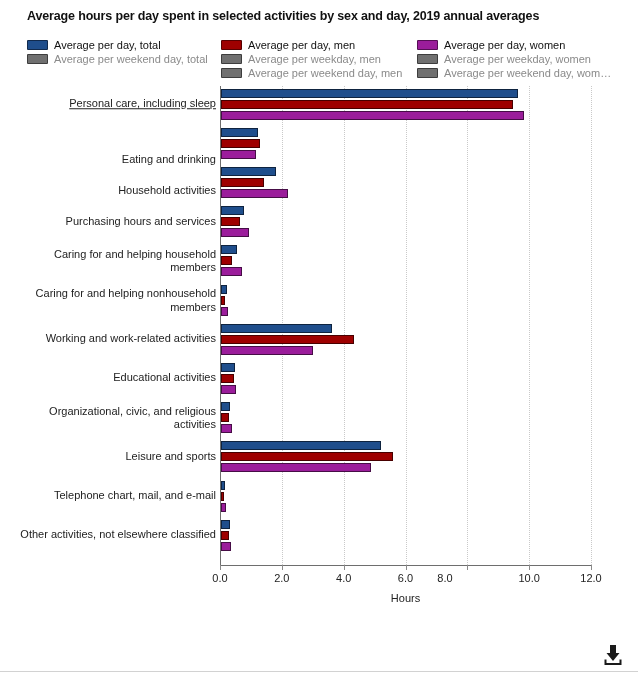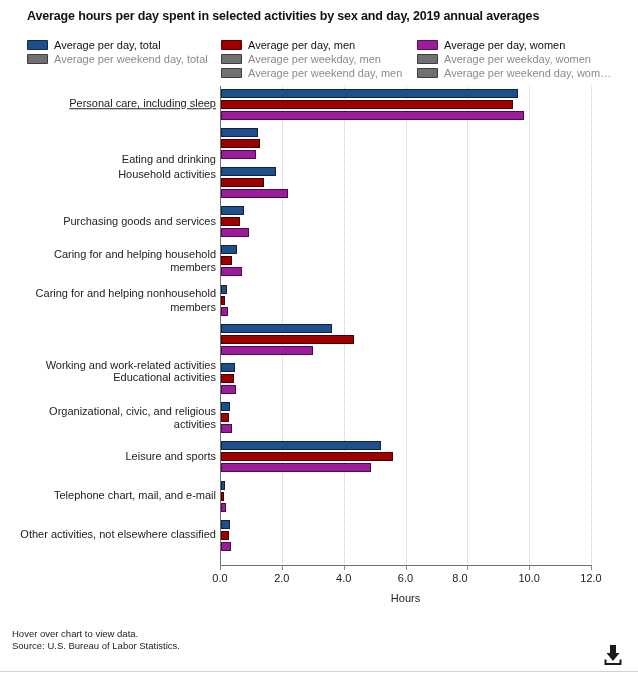--- a/index.html
+++ b/index.html
@@ -237,52 +237,52 @@
       <div class="tickmark" style="left: 281.833px;"></div>
       <div class="tick-label" style="left: 281.833px;">2.0</div>
       <div class="gridline" style="left: 343.667px;"></div>
       <div class="tickmark" style="left: 343.667px;"></div>
       <div class="tick-label" style="left: 343.667px;">4.0</div>
       <div class="gridline" style="left: 405.5px;"></div>
       <div class="tickmark" style="left: 405.5px;"></div>
       <div class="tick-label" style="left: 405.5px;">6.0</div>
       <div class="gridline" style="left: 467.333px;"></div>
       <div class="tickmark" style="left: 467.333px;"></div>
-      <div class="tick-label" style="left: 460px; text-align: right;">8.0</div>
+      <div class="tick-label" style="left: 445px; text-align: right;">8.0</div>
       <div class="gridline" style="left: 529.167px;"></div>
       <div class="tickmark" style="left: 529.167px;"></div>
       <div class="tick-label" style="left: 529.167px; text-align: right;">10.0</div>
       <div class="gridline" style="left: 591px;"></div>
       <div class="tickmark" style="left: 591px;"></div>
       <div class="tick-label" style="left: 591px;">12.0</div>
       <div class="cat-label" style="top: 18px; text-decoration: underline;">Personal care, including sleep</div>
       <div class="bar" title="Average per day, total — Personal care, including sleep: 9.62" style="top: 2.5px; width: 297.418px; height: 9px; background: rgb(31, 78, 140);"></div>
       <div class="bar" title="Average per day, men — Personal care, including sleep: 9.44" style="top: 13.5px; width: 291.853px; height: 9px; background: rgb(158, 0, 0);"></div>
       <div class="bar" title="Average per day, women — Personal care, including sleep: 9.79" style="top: 24.5px; width: 302.674px; height: 9px; background: rgb(155, 29, 155);"></div>
       <div class="cat-label" style="top: 57.2px; margin-top: 17px;">Eating and drinking</div>
       <div class="bar" title="Average per day, total — Eating and drinking: 1.20" style="top: 41.7px; width: 37.1px; height: 9px; background: rgb(31, 78, 140);"></div>
       <div class="bar" title="Average per day, men — Eating and drinking: 1.26" style="top: 52.7px; width: 38.955px; height: 9px; background: rgb(158, 0, 0);"></div>
       <div class="bar" title="Average per day, women — Eating and drinking: 1.14" style="top: 63.7px; width: 35.245px; height: 9px; background: rgb(155, 29, 155);"></div>
-      <div class="cat-label" style="top: 89px; text-align: right;">Household activities</div>
+      <div class="cat-label" style="top: 105px; text-align: right;">Household activities</div>
       <div class="bar" title="Average per day, total — Household activities: 1.77" style="top: 80.9px; width: 54.7225px; height: 9px; background: rgb(31, 78, 140);"></div>
       <div class="bar" title="Average per day, men — Household activities: 1.39" style="top: 91.9px; width: 42.9742px; height: 9px; background: rgb(158, 0, 0);"></div>
       <div class="bar" title="Average per day, women — Household activities: 2.16" style="top: 102.9px; width: 66.78px; height: 9px; background: rgb(155, 29, 155);"></div>
-      <div class="cat-label" style="top: 135.6px;">Purchasing goods and services</div>
+      <div class="cat-label" style="top: 135.6px;">Purchasing hours and services</div>
       <div class="bar" title="Average per day, total — Purchasing goods and services: 0.76" style="top: 120.1px; width: 23.4967px; height: 9px; background: rgb(31, 78, 140);"></div>
       <div class="bar" title="Average per day, men — Purchasing goods and services: 0.61" style="top: 131.1px; width: 18.8592px; height: 9px; background: rgb(158, 0, 0);"></div>
       <div class="bar" title="Average per day, women — Purchasing goods and services: 0.90" style="top: 142.1px; width: 27.825px; height: 9px; background: rgb(155, 29, 155);"></div>
       <div class="cat-label" style="top: 174.8px;">Caring for and helping household members</div>
       <div class="bar" title="Average per day, total — Caring for and helping household members: 0.52" style="top: 159.3px; width: 16.0767px; height: 9px; background: rgb(31, 78, 140);"></div>
       <div class="bar" title="Average per day, men — Caring for and helping household members: 0.36" style="top: 170.3px; width: 11.13px; height: 9px; background: rgb(158, 0, 0);"></div>
       <div class="bar" title="Average per day, women — Caring for and helping household members: 0.67" style="top: 181.3px; width: 20.7142px; height: 9px; background: rgb(155, 29, 155);"></div>
       <div class="cat-label" style="top: 214px;">Caring for and helping nonhousehold members</div>
       <div class="bar" title="Average per day, total — Caring for and helping nonhousehold members: 0.19" style="top: 198.5px; width: 5.87417px; height: 9px; background: rgb(31, 78, 140);"></div>
       <div class="bar" title="Average per day, men — Caring for and helping nonhousehold members: 0.14" style="top: 209.5px; width: 4.32833px; height: 9px; background: rgb(158, 0, 0);"></div>
       <div class="bar" title="Average per day, women — Caring for and helping nonhousehold members: 0.24" style="top: 220.5px; width: 7.42px; height: 9px; background: rgb(155, 29, 155);"></div>
-      <div class="cat-label" style="top: 253.2px; margin-top: 27px;">Working and work-related activities</div>
+      <div class="cat-label" style="top: 253.2px;">Working and work-related activities</div>
       <div class="bar" title="Average per day, total — Working and work-related activities: 3.60" style="top: 237.7px; width: 111.3px; height: 9px; background: rgb(31, 78, 140);"></div>
       <div class="bar" title="Average per day, men — Working and work-related activities: 4.30" style="top: 248.7px; width: 132.942px; height: 9px; background: rgb(158, 0, 0);"></div>
       <div class="bar" title="Average per day, women — Working and work-related activities: 2.96" style="top: 259.7px; width: 91.5133px; height: 9px; background: rgb(155, 29, 155);"></div>
       <div class="cat-label" style="top: 292.4px;">Educational activities</div>
       <div class="bar" title="Average per day, total — Educational activities: 0.46" style="top: 276.9px; width: 14.2217px; height: 9px; background: rgb(31, 78, 140);"></div>
       <div class="bar" title="Average per day, men — Educational activities: 0.42" style="top: 287.9px; width: 12.985px; height: 9px; background: rgb(158, 0, 0);"></div>
       <div class="bar" title="Average per day, women — Educational activities: 0.50" style="top: 298.9px; width: 15.4583px; height: 9px; background: rgb(155, 29, 155);"></div>
       <div class="cat-label" style="top: 331.6px;">Organizational, civic, and religious activities</div>
       <div class="bar" title="Average per day, total — Organizational, civic, and religious activities: 0.30" style="top: 316.1px; width: 9.275px; height: 9px; background: rgb(31, 78, 140);"></div>
       <div class="bar" title="Average per day, men — Organizational, civic, and religious activities: 0.27" style="top: 327.1px; width: 8.3475px; height: 9px; background: rgb(158, 0, 0);"></div>
@@ -294,24 +294,20 @@
       <div class="cat-label" style="top: 410px;">Telephone chart, mail, and e-mail</div>
       <div class="bar" title="Average per day, total — Telephone calls, mail, and e-mail: 0.13" style="top: 394.5px; width: 4.01917px; height: 9px; background: rgb(31, 78, 140);"></div>
       <div class="bar" title="Average per day, men — Telephone calls, mail, and e-mail: 0.10" style="top: 405.5px; width: 3.09167px; height: 9px; background: rgb(158, 0, 0);"></div>
       <div class="bar" title="Average per day, women — Telephone calls, mail, and e-mail: 0.16" style="top: 416.5px; width: 4.94667px; height: 9px; background: rgb(155, 29, 155);"></div>
       <div class="cat-label" style="top: 449.2px;">Other activities, not elsewhere classified</div>
       <div class="bar" title="Average per day, total — Other activities, not elsewhere classified: 0.29" style="top: 433.7px; width: 8.96583px; height: 9px; background: rgb(31, 78, 140);"></div>
       <div class="bar" title="Average per day, men — Other activities, not elsewhere classified: 0.26" style="top: 444.7px; width: 8.03833px; height: 9px; background: rgb(158, 0, 0);"></div>
       <div class="bar" title="Average per day, women — Other activities, not elsewhere classified: 0.32" style="top: 455.7px; width: 9.89333px; height: 9px; background: rgb(155, 29, 155);"></div>
     </div>
 
-  <div class="footer">
-    <div>Hover over chart to view data.</div>
-    <div>Source: U.S. Bureau of Labor Statistics.</div>
-  </div>
 
   <div class="download-btn" title="download">
     <svg width="26" height="24" viewBox="0 0 26 24" aria-hidden="true">
       <rect x="10" y="2" width="6" height="9" fill="#1a1a1a"></rect>
       <polygon points="6.5,10 19.5,10 13,18" fill="#1a1a1a"></polygon>
       <path d="M5.5 16.5 L5.5 21 L20.5 21 L20.5 16.5" stroke="#1a1a1a" stroke-width="2" fill="none"></path>
     </svg>
   </div>
 
   <div class="bottom-rule"></div>

